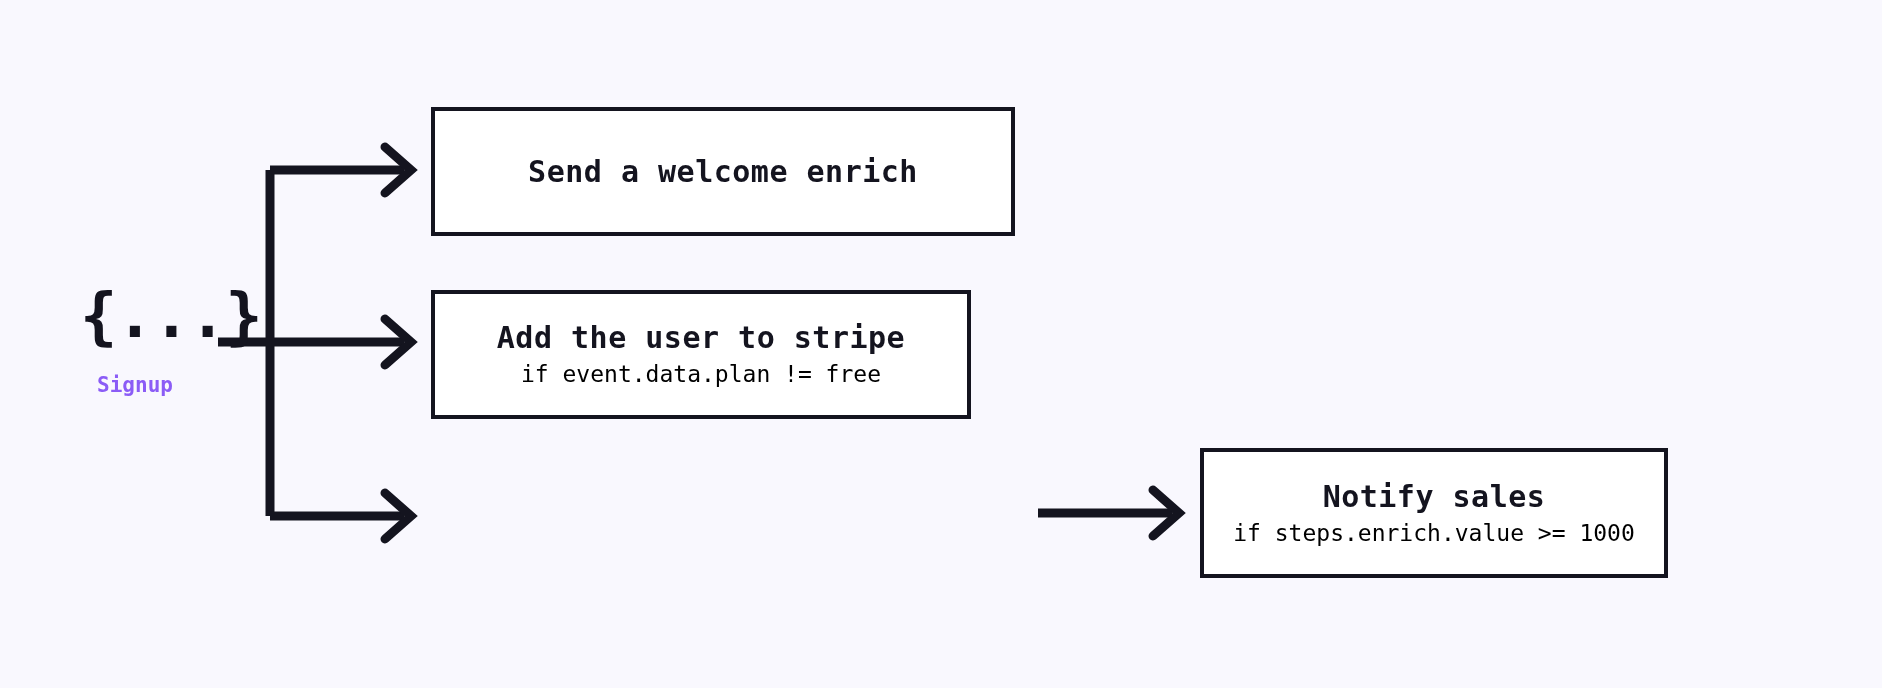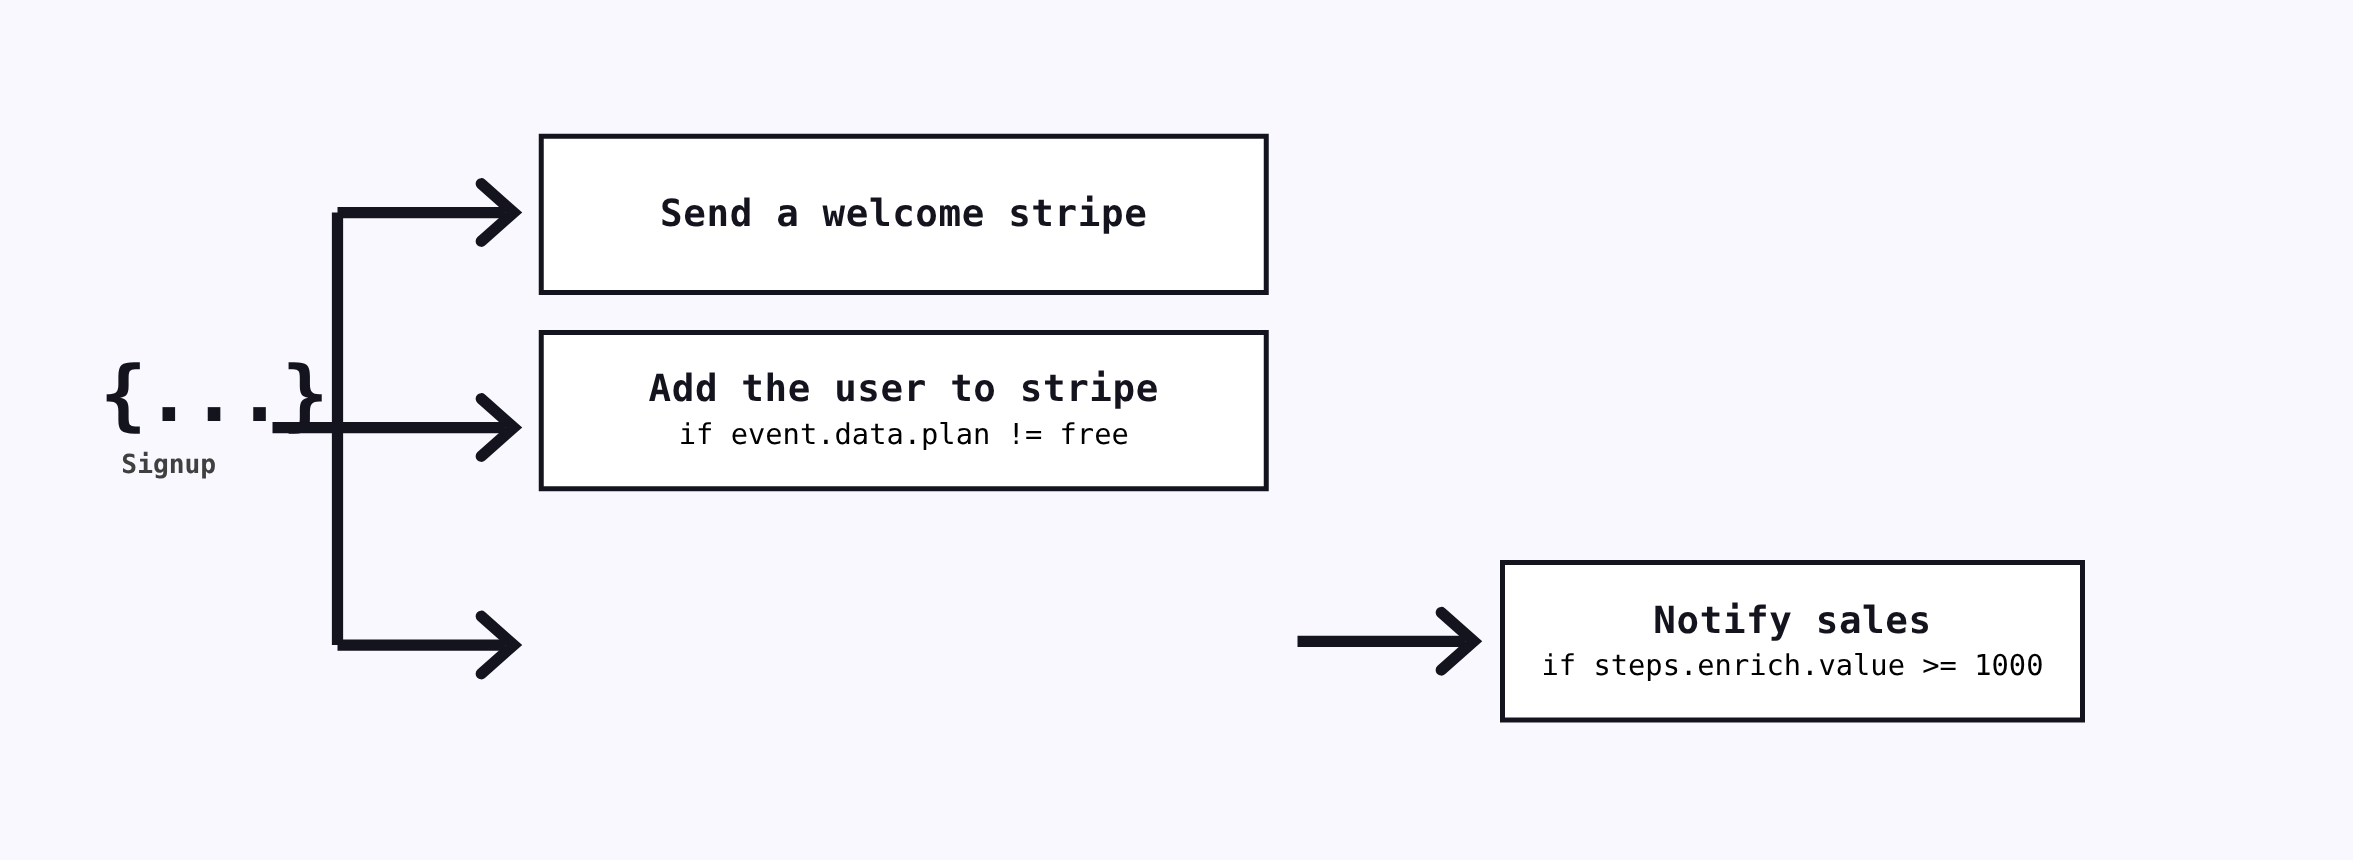--- a/index.html
+++ b/index.html
@@ -39,25 +39,25 @@
   .trigger-glyph {
     font-family: "DejaVu Sans Mono", "Liberation Mono", monospace;
     font-size: 62px;
     font-weight: bold;
     line-height: 1;
     color: #14141f;
     letter-spacing: -1px;
     white-space: nowrap;
   }
   .trigger-label {
-    margin-top: 12px;
+    margin-top: 26px;
     font-family: "DejaVu Sans Mono", "Liberation Mono", monospace;
     font-size: 21px;
     font-weight: bold;
-    color: #404040;
+    color: #8b5cf6;
     white-space: nowrap;
   }
 
   
   .step-box {
     position: absolute;
     box-sizing: border-box;
     background: #ffffff;
     border: 4px solid #14141f;
     display: flex;
@@ -84,21 +84,21 @@
     line-height: 1.25;
     margin-top: 4px;
     white-space: nowrap;
   }
   .step-condition:empty {
     display: none;
   }
 
   
   #box-welcome  { left: 431px; top: 107px; width: 584px; height: 129px; }
-  #box-stripe   { left: 431px; top: 264px; width: 584px; height: 129px; }
+  #box-stripe   { left: 431px; top: 290px; width: 540px; height: 129px; }
   #box-enrich   { left: 431px; top: 448px; width: 584px; height: 130px; }
   #box-notify   { left: 1200px; top: 448px; width: 468px; height: 130px; }
 </style>
 </head>
 <body>
 
 <div id="diagram">
 
   <svg class="edges-layer" viewBox="0 0 1882 688" width="1882" height="688" xmlns="http://www.w3.org/2000/svg">
 
@@ -124,21 +124,21 @@
       <polyline points="1153,490 1179,513 1153,536"></polyline>
     </g>
   </svg>
 
   <div class="trigger">
     <div class="trigger-glyph">{...}</div>
     <div class="trigger-label">Signup</div>
   </div>
 
   <div class="step-box" id="box-welcome">
-    <div class="step-title">Send a welcome stripe</div>
+    <div class="step-title">Send a welcome enrich</div>
 
   </div>
 
   <div class="step-box" id="box-stripe">
     <div class="step-title">Add the user to stripe</div>
     <div class="step-condition">if event.data.plan != free</div>
   </div>
 
 
   <div class="step-box" id="box-notify">

